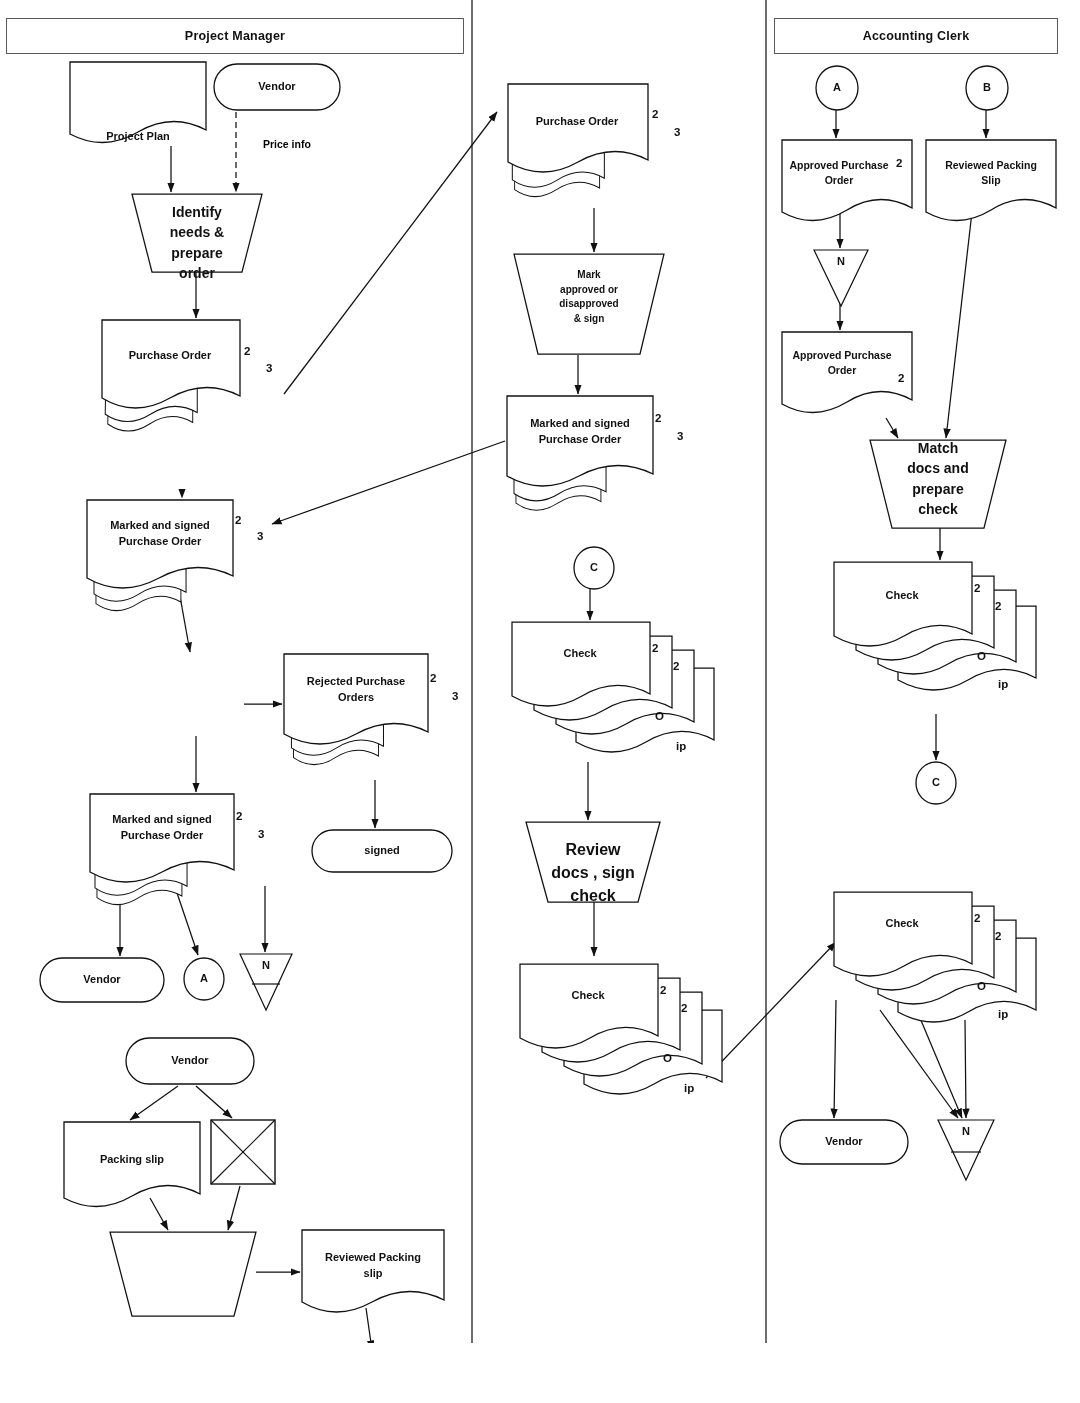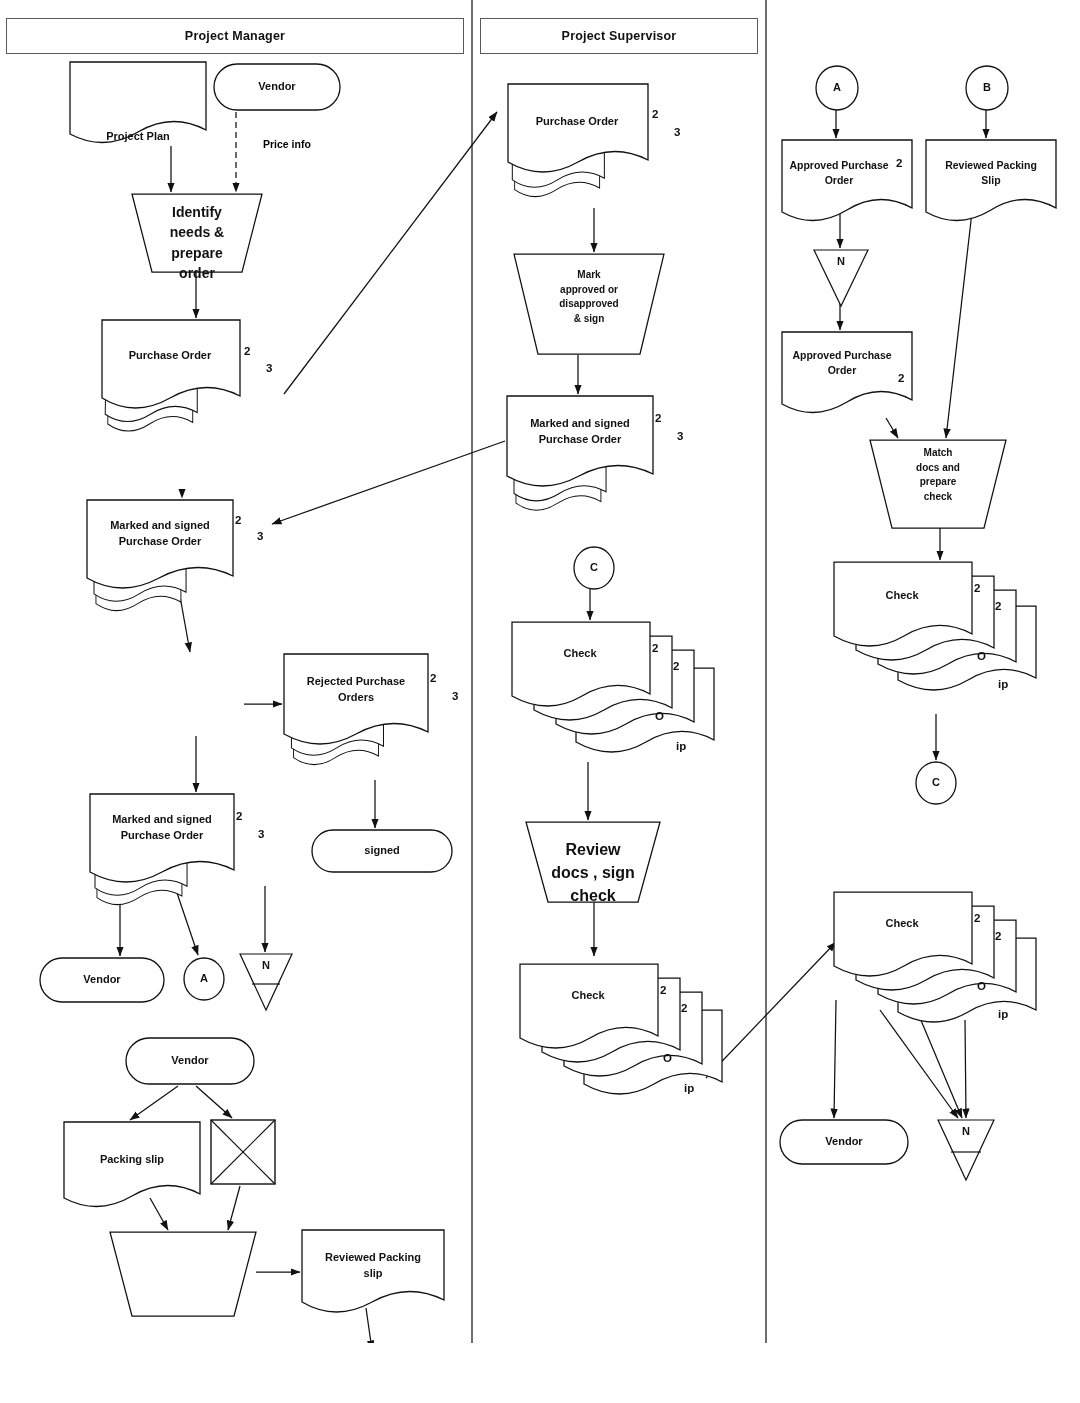--- a/index.html
+++ b/index.html
@@ -38,22 +38,22 @@
 <body>
 
 <div id="page">
 
   <div class="lane-divider" style="left:471px;"></div>
   <div class="lane-divider" style="left:765px;"></div>
 
   <div class="lane-header" style="left:6px;top:18px;width:456px;height:34px;">
     <span>Project Manager</span>
   </div>
-  <div class="lane-header" style="left:480px;top:18px;width:276px;height:34px;">
-    <span>Project Supervisor</span>
+  <div class="lane-header" style="left:774px;top:18px;width:282px;height:34px;">
+    <span>Accounting Clerk</span>
   </div>
 
   <svg class="arrows" viewBox="0 0 1080 1403">
     <defs>
       <marker id="ah" markerWidth="9" markerHeight="9" refX="7.6" refY="3" orient="auto">
         <path d="M0,0 L8,3 L0,6 z" fill="#111"></path>
       </marker>
     </defs>
     <g stroke="#111" stroke-width="1.25" fill="none" marker-end="url(#ah)">
 
@@ -368,21 +368,21 @@
     </svg>
     <div class="lbl" style="top:18px;width:124px;white-space:pre-line;font-size:10.5px;">Approved Purchase
 Order</div>
     <div class="copytag" style="left:118px;top:42px;">2</div>
   </div>
 
   <div class="proc" style="position:absolute;left:868px;top:438px;">
     <svg width="140" height="92">
       <path d="M2,2 H138 L116,90 H24 Z" fill="#fff" stroke="#111" stroke-width="1.25"></path>
     </svg>
-    <div class="lbl" style="top:8px;white-space:pre-line;font-size:10px;">Match
+    <div class="lbl" style="top:0;white-space:pre-line;font-size:14px;">Match
 docs and
 prepare
 check</div>
   </div>
 
   <div class="doc" style="left:832px;top:560px;">
     <svg width="205" height="158">
       <path d="M2,2 H140 V74 q-34,-18 -68,2 q-34,20 -70,0 Z" transform="translate(64,44)" fill="#fff" stroke="#111" stroke-width="1.25"></path>
       <path d="M2,2 H140 V74 q-34,-18 -68,2 q-34,20 -70,0 Z" transform="translate(44,28)" fill="#fff" stroke="#111" stroke-width="1.25"></path>
       <path d="M2,2 H140 V74 q-34,-18 -68,2 q-34,20 -70,0 Z" transform="translate(22,14)" fill="#fff" stroke="#111" stroke-width="1.25"></path>

